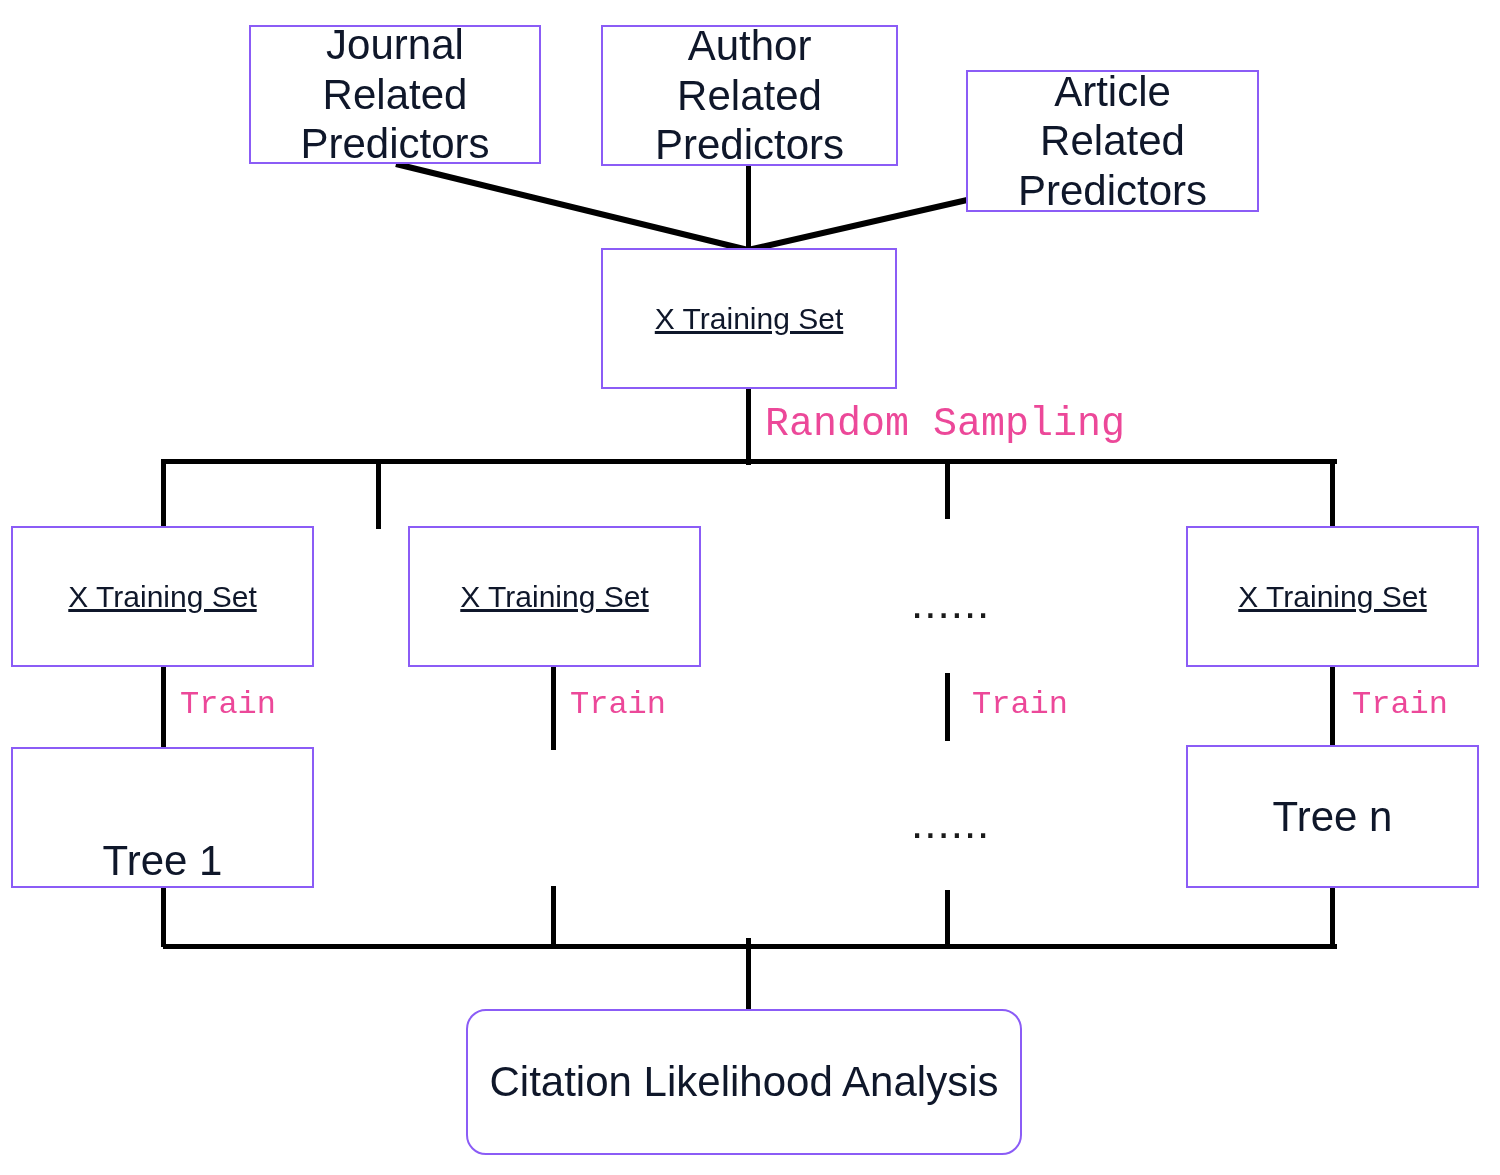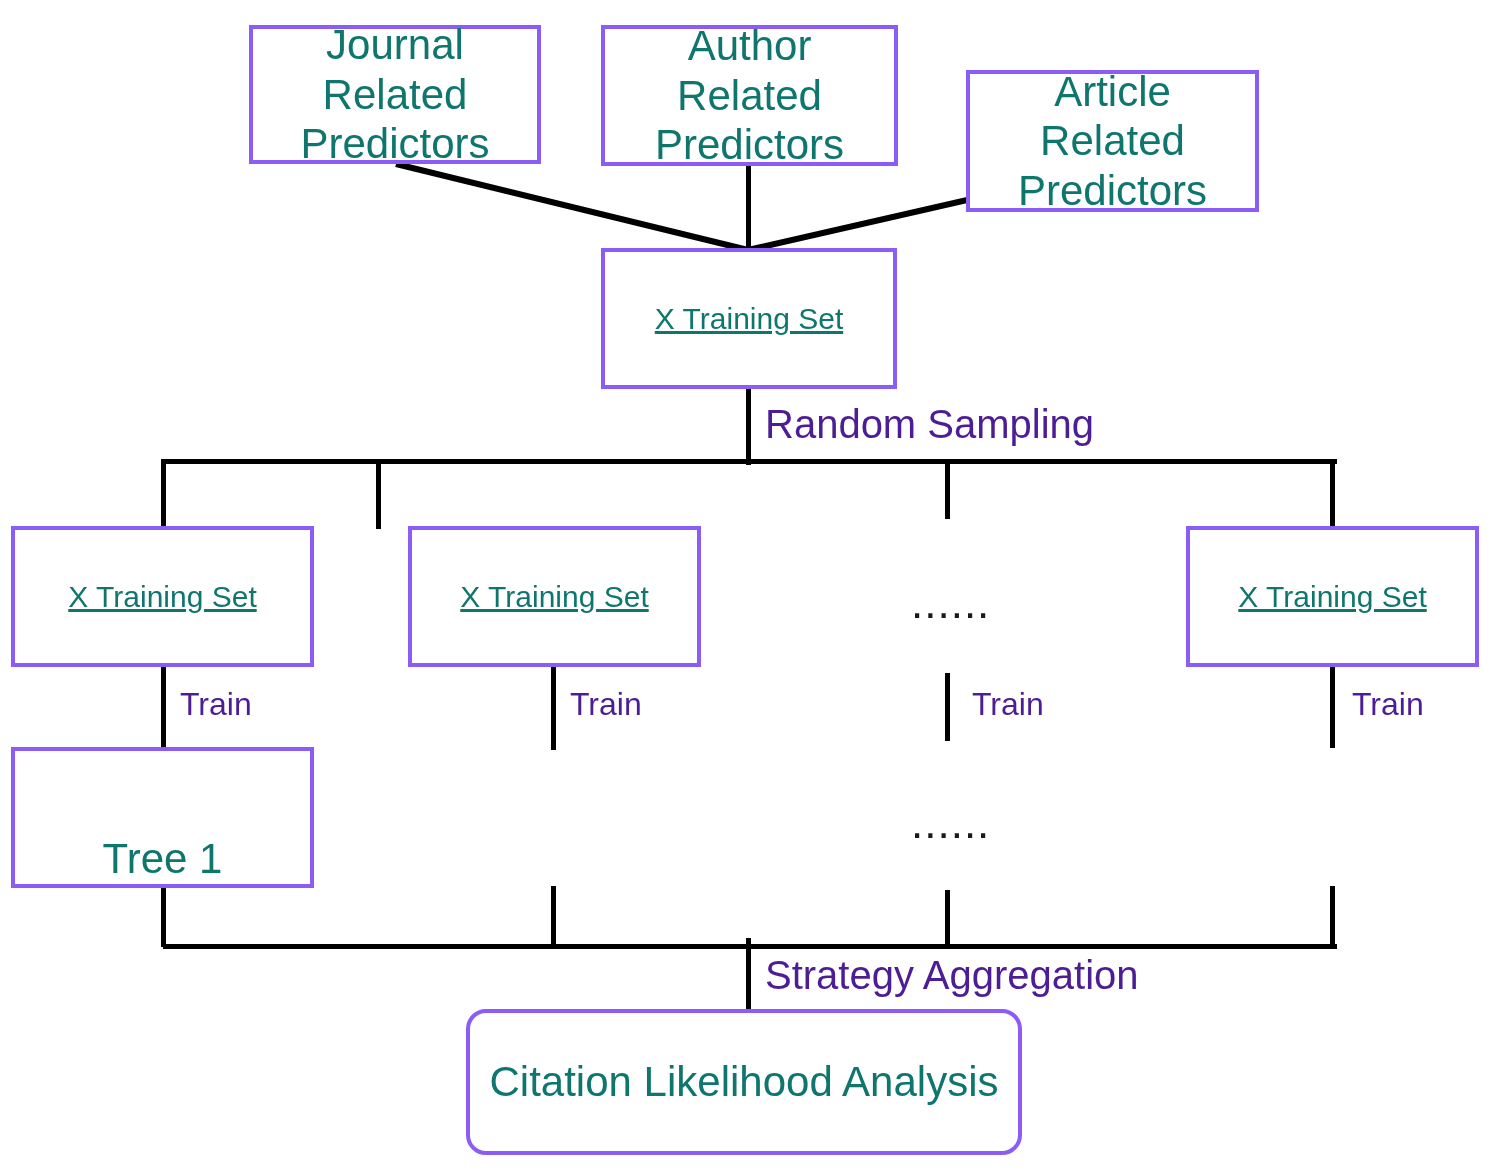--- a/index.html
+++ b/index.html
@@ -13,28 +13,28 @@
     width: 1500px;
     height: 1175px;
     background: #ffffff;
     font-family: "Liberation Sans", "DejaVu Sans", sans-serif;
     color: #000000;
     overflow: hidden;
   }
   .box {
     position: absolute;
     box-sizing: border-box;
-    border: 4px solid #8b5cf6;
+    border: 2px solid #8b5cf6;
     background: #ffffff;
     display: flex;
     align-items: center;
     justify-content: center;
     text-align: center;
     line-height: 1.18;
-    color: #0f766e;
+    color: #0f172a;
     z-index: 3;
   }
   .box-text {
     display: block;
     width: 100%;
     white-space: pre-line;
   }
   .line {
     position: absolute;
     background: #000000;
@@ -43,23 +43,24 @@
   .hline { height: 5px; }
   .vline { width: 5px; }
   .diag {
     position: absolute;
     z-index: 1;
     overflow: visible;
   }
   .label {
     position: absolute;
     background: transparent;
-    color: #4c1d95;
+    color: #ec4899;
     white-space: nowrap;
     z-index: 4;
+    font-family: Liberation Mono, monospace;
   }
   .ellipsis {
     position: absolute;
     color: #1a1a1a;
     letter-spacing: 1px;
     white-space: nowrap;
     z-index: 4;
   }
 
   
@@ -159,31 +160,31 @@
 
   <div class="box fs-tree" style="left:11px; top:747px; width:303px; height:141px;align-items:flex-end;">
     <span class="box-text">Tree 1</span>
   </div>
 
 
   <div class="ellipsis fs-dots" style="left:911px; top:798px;">
     <span>......</span>
   </div>
 
+  <div class="box fs-tree" style="left:1186px; top:745px; width:293px; height:143px;">
+    <span class="box-text">Tree n</span>
+  </div>
 
   <div class="line vline" style="left:161px; top:886px; height:61px;"></div>
   <div class="line vline" style="left:551px; top:886px; height:61px;"></div>
   <div class="line vline" style="left:945px; top:890px; height:57px;"></div>
   <div class="line vline" style="left:1330px; top:886px; height:61px;"></div>
 
   <div class="line hline" style="left:163px; top:944px; width:1174px;"></div>
 
   <div class="line vline" style="left:746px; top:938px; height:74px;"></div>
 
-  <div class="label fs-edge" style="left:765px; top:953px;">
-    <span>Strategy Aggregation</span>
-  </div>
 
   <div class="box fs-final" style="left:466px; top:1009px; width:556px; height:146px;border-radius:20px;">
     <span class="box-text">Citation Likelihood Analysis</span>
   </div>
 
 </div>
 
 </body></html>

